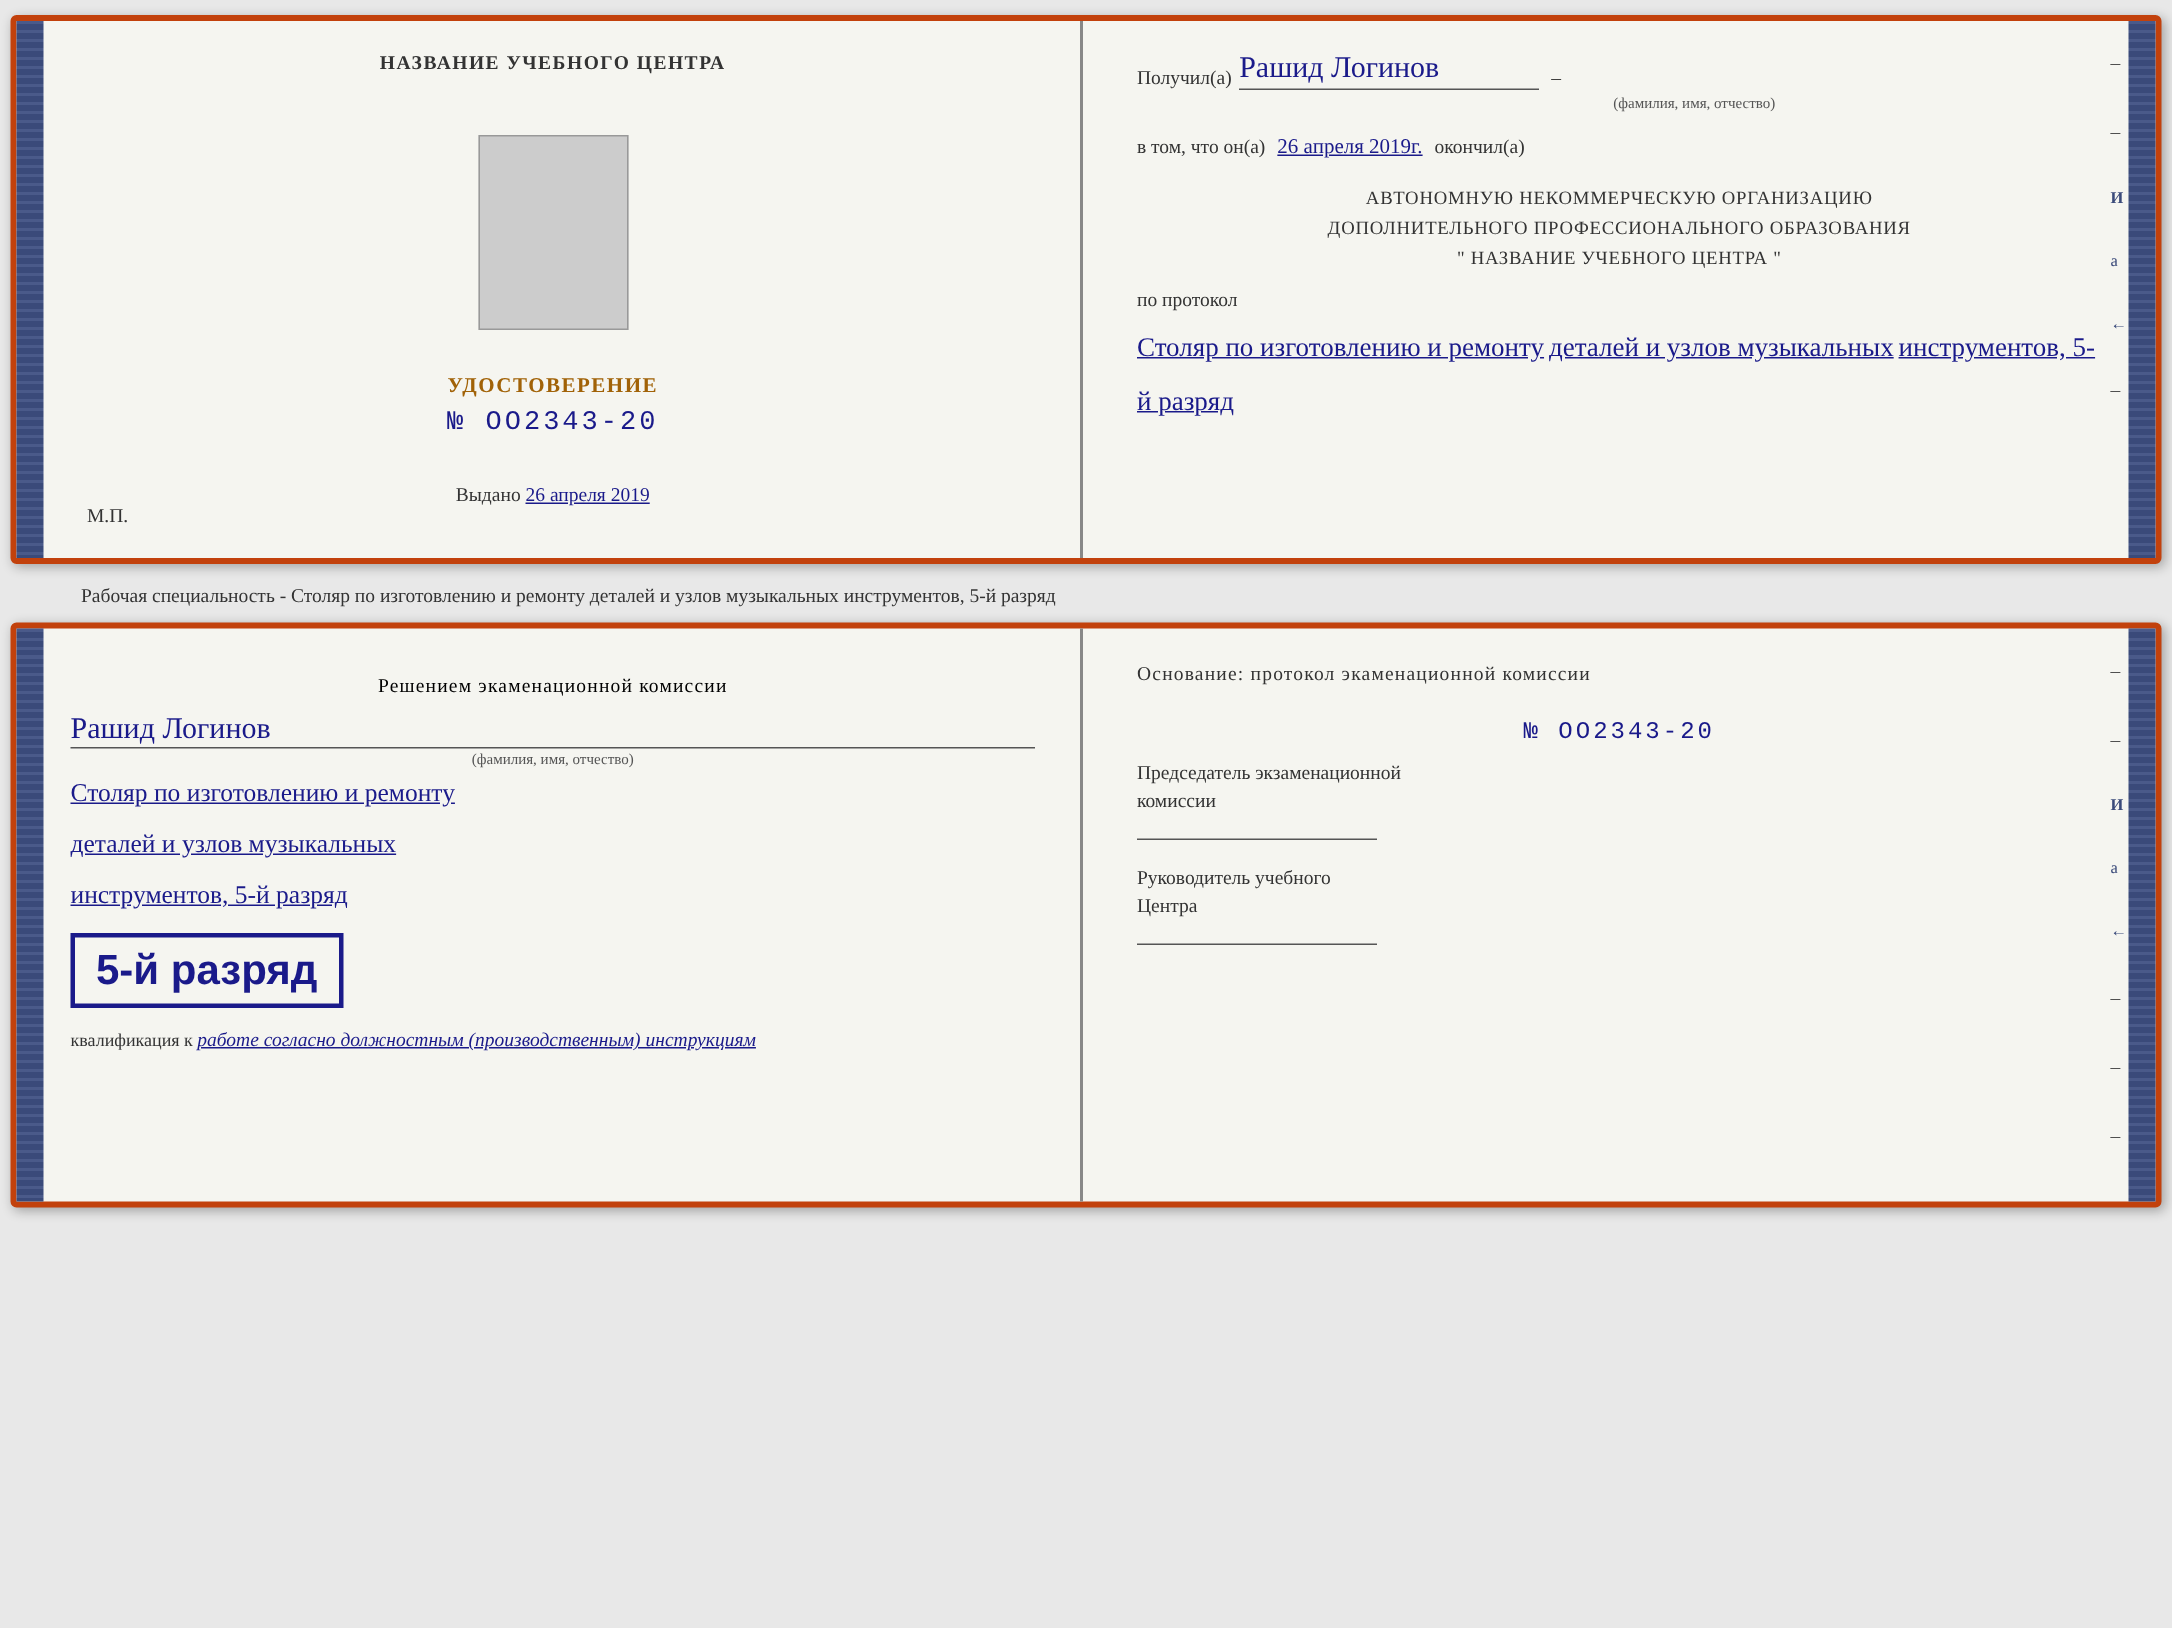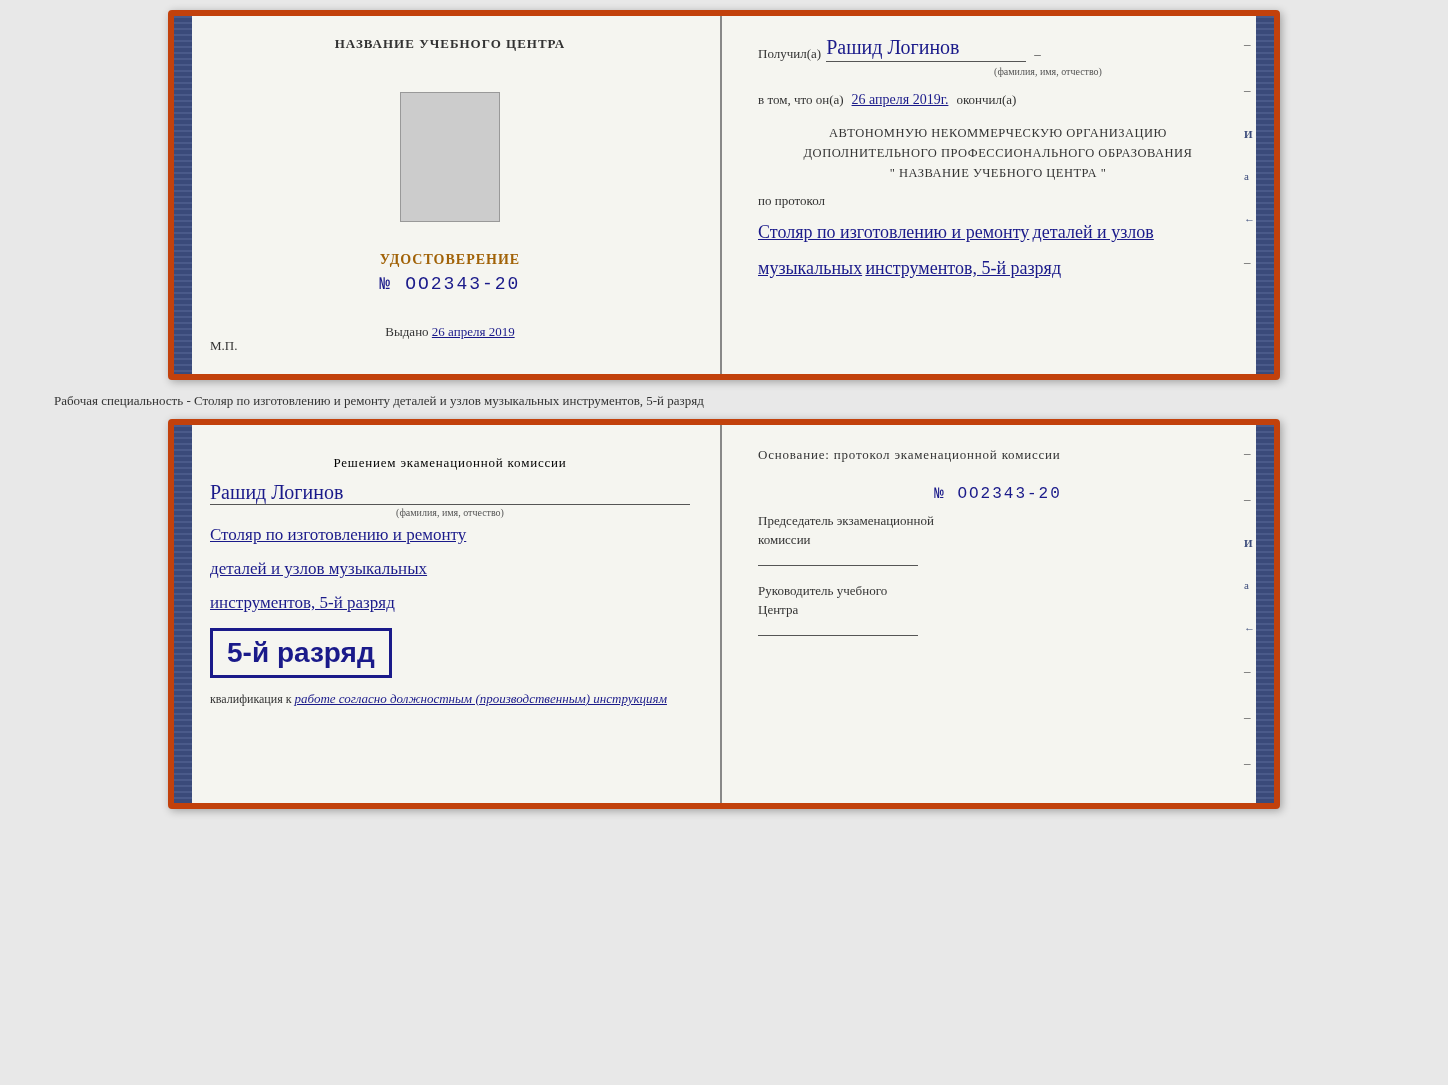--- a/index.html
+++ b/index.html
@@ -10,23 +10,23 @@
       min-height: 1085px;
       display: flex;
       flex-direction: column;
       align-items: center;
       padding: 10px;
     }
 
     
     .document-card {
       background: #f5f5f0;
-      border: 6px solid #c2410c;
+      border: 4px solid #c2410c;
       border-radius: 4px;
-      width: 1112px;
+      width: 1434px;
       margin-bottom: 8px;
       display: flex;
       position: relative;
       box-shadow: 2px 2px 8px rgba(0,0,0,0.3);
     }
 
     
     .document-card::before {
       content: '';
       position: absolute;
@@ -124,21 +124,21 @@
 
     .issued-date {
       font-size: 13px;
       color: #1a1a8a;
       text-decoration: underline;
     }
 
     .mp-line {
       position: absolute;
       bottom: 20px;
-      left: 36px;
+      left: 47px;
       font-size: 13px;
       color: #333;
     }
 
     
     .top-doc .right-panel {
       padding-top: 20px;
       font-size: 13px;
       color: #333;
     }

